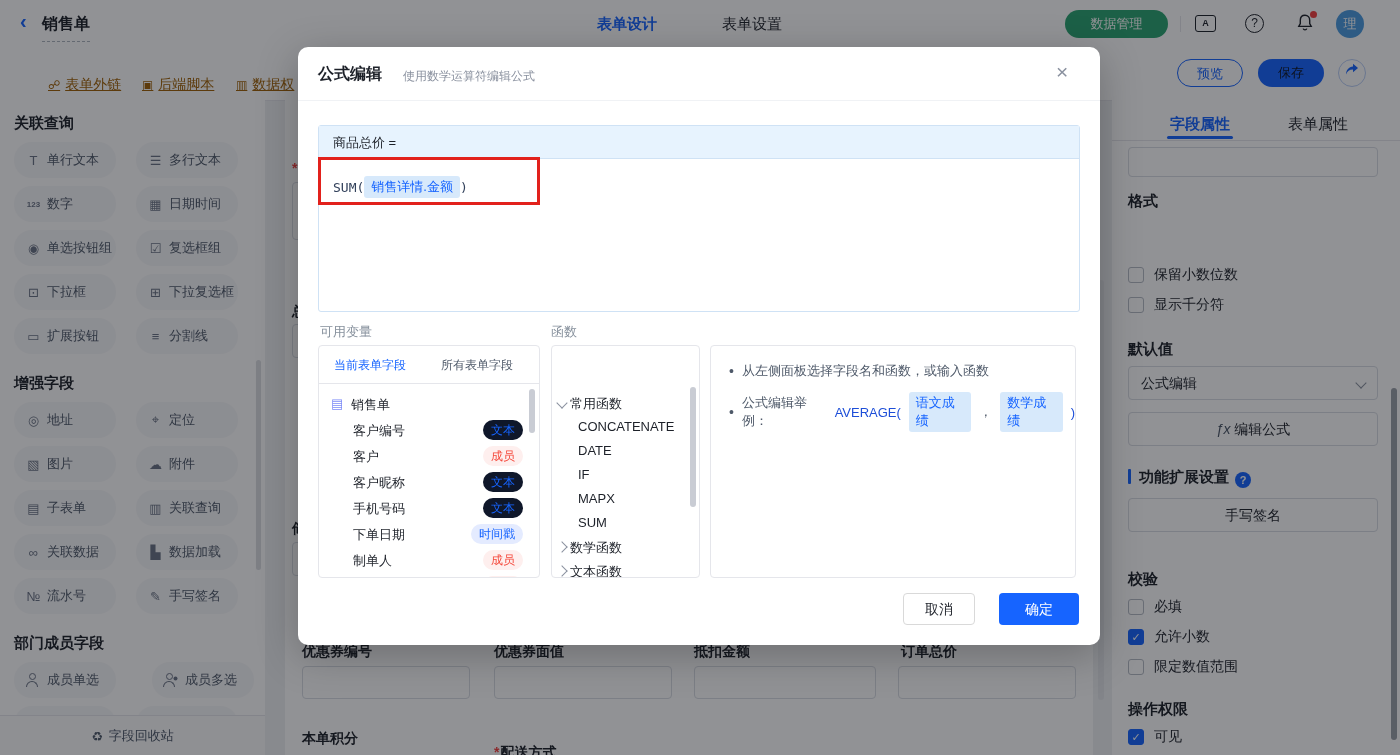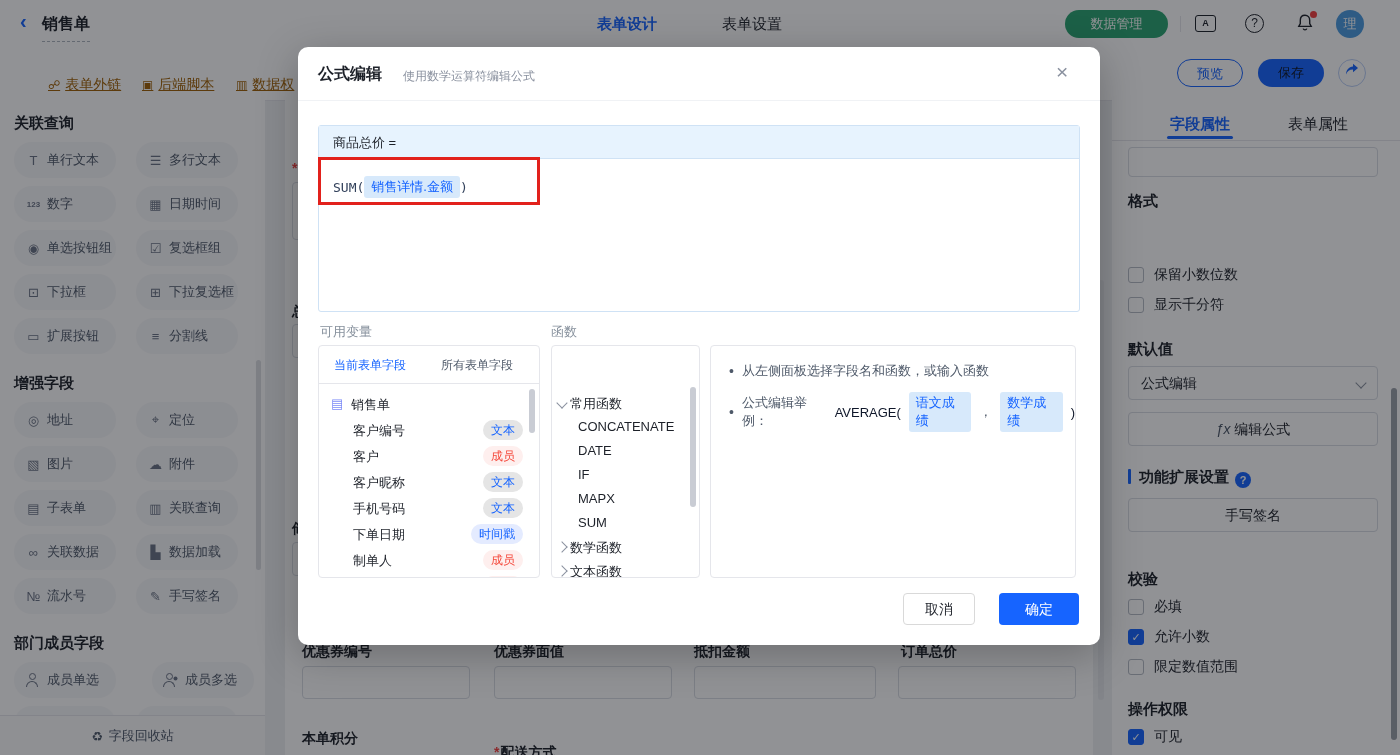--- a/index.html
+++ b/index.html
@@ -99,39 +99,39 @@
   .varbox{position:absolute;left:20px;top:298px;width:222px;height:233px;border:1px solid #e5e6eb;border-radius:4px;
           box-sizing:border-box;overflow:hidden;}
   .vtabs{position:absolute;left:0;top:0;width:100%;height:38px;border-bottom:1px solid #e5e6eb;box-sizing:border-box;}
   .vtab{position:absolute;top:11px;font-size:12px;color:#4e5969;}
   .vtab.active{color:#1664FF;}
   .vrow{position:absolute;left:0;width:100%;height:26px;}
   .vroot-ic{position:absolute;left:12px;top:5px;color:#7d8bf7;font-size:13px;}
   .vroot-name{position:absolute;left:32px;top:5px;font-size:13px;color:#1d2129;}
   .vname{position:absolute;left:34px;top:5px;font-size:13px;color:#1d2129;}
   .tag{position:absolute;right:16px;top:3px;height:20px;line-height:20px;padding:0 8px;border-radius:10px;font-size:12px;}
-  .tag.t-text{background:#e5e5e5;color:#1664FF;}
+  .tag.t-text{background:#0f172a;color:#1664FF;}
   .tag.t-member{background:#feefee;color:#F5483B;}
   .tag.t-time{background:#e4ebff;color:#1664FF;}
   .funcbox{position:absolute;left:253px;top:298px;width:149px;height:233px;border:1px solid #e5e6eb;border-radius:4px;
            box-sizing:border-box;overflow:hidden;}
   .fsearch{position:absolute;left:0;top:0;width:100%;height:36px;border-bottom:1px solid #e5e6eb;box-sizing:border-box;}
   .search-ico{position:absolute;left:12px;top:11px;width:13px;height:13px;}
   .search-ico::before{content:"";position:absolute;left:0;top:0;width:8px;height:8px;border:1.5px solid #a0a6b1;border-radius:50%;}
   .search-ico::after{content:"";position:absolute;left:10px;top:10px;width:5px;height:1.5px;background:#a0a6b1;
                      transform:rotate(45deg);transform-origin:0 0;}
   .fplaceholder{position:absolute;left:32px;top:10px;font-size:13px;color:#c2c7d0;}
   .frow{position:absolute;left:0;width:100%;height:24px;font-size:13px;color:#1d2129;}
   .frow .glabel{position:absolute;left:18px;top:4px;}
   .frow .clabel{position:absolute;left:26px;top:4px;}
   .frow .fchev{position:absolute;left:6px;top:8px;}
   .helpbox{position:absolute;left:412px;top:298px;width:366px;height:233px;border:1px solid #e5e6eb;border-radius:4px;box-sizing:border-box;}
   .hline{position:absolute;left:18px;font-size:13px;color:#4e5969;display:flex;align-items:center;gap:8px;}
   .bullet{color:#4e5969;font-size:14px;}
-  .avg{color:#0f172a;}
+  .avg{color:#1d4ed8;}
   .m-cancel{position:absolute;left:605px;top:546px;width:72px;height:32px;border:1px solid #d9d9d9;border-radius:4px;
             background:#fff;font-size:14px;color:#1d2129;text-align:center;line-height:30px;box-sizing:border-box;}
   .m-ok{position:absolute;left:701px;top:546px;width:80px;height:32px;border-radius:4px;background:#1664FF;
         font-size:14px;color:#fff;text-align:center;line-height:32px;}
 </style>
 </head>
 <body>
 
 <div id="app">
 

